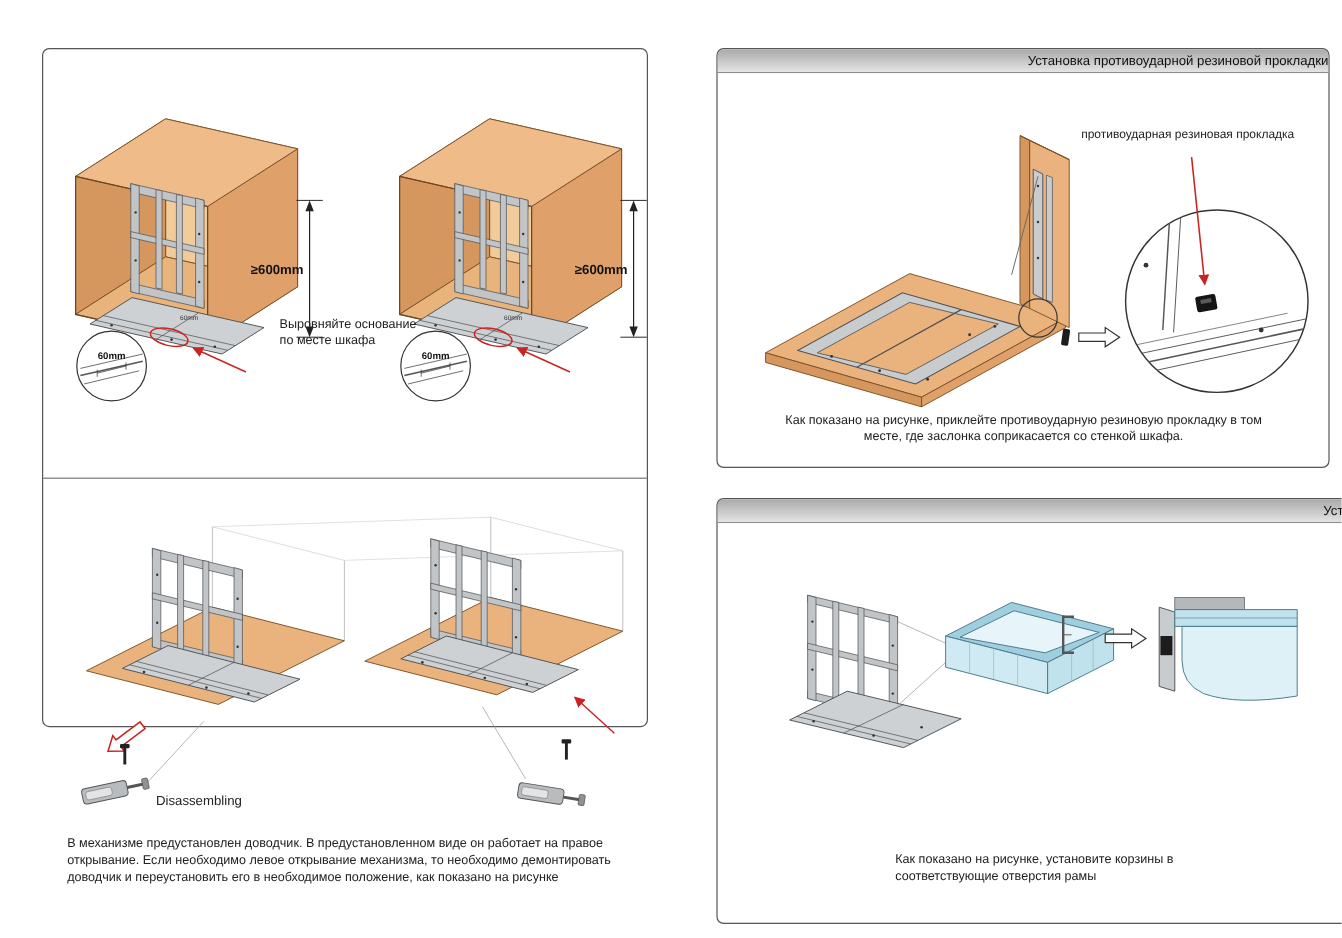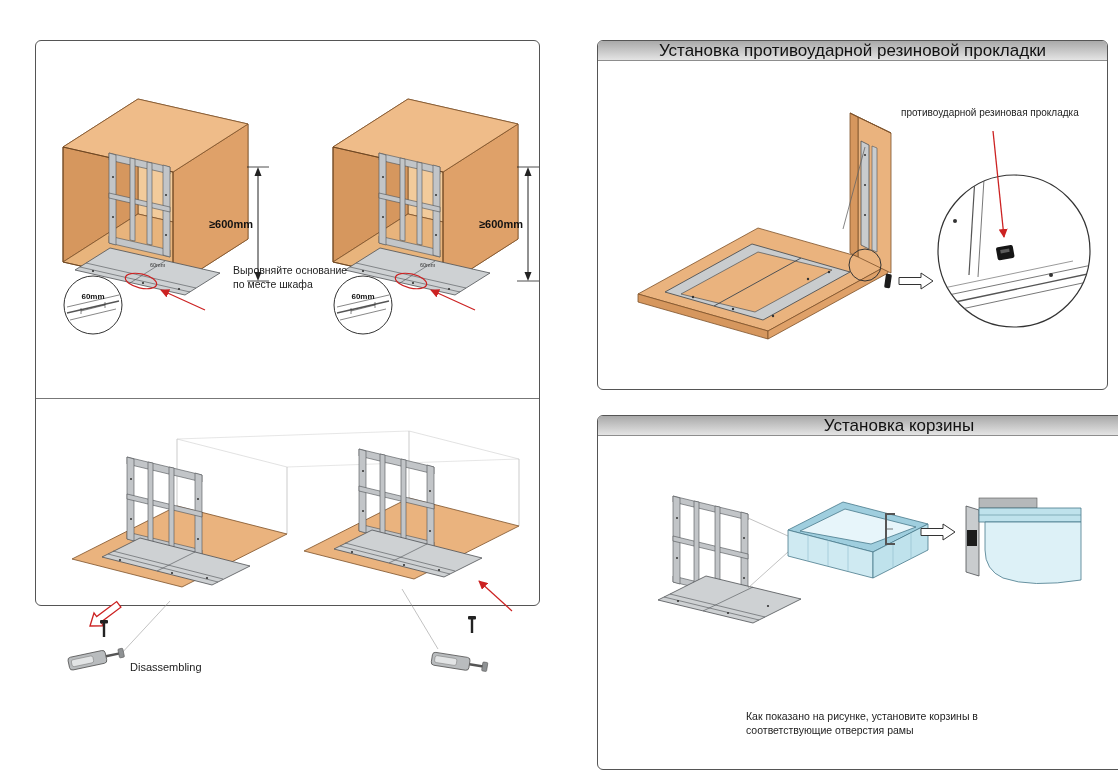--- a/index.html
+++ b/index.html
@@ -2,22 +2,22 @@
 <html><head>
 <meta charset="utf-8">
 <style>
   *{margin:0;padding:0;box-sizing:border-box}
   html,body{width:1118px;height:782px;background:#ffffff}
   body{font-family:"Liberation Sans","DejaVu Sans",sans-serif;color:#1a1a1a;position:relative}
   .page{position:absolute;inset:0;background:#fff}
   .panel{position:absolute;background:#fff;border:1px solid #555;border-radius:6px}
   .panel-header{position:absolute;left:0;right:0;top:0;height:20px;
     background:linear-gradient(#a9a9a9,#e4e4e4);border-bottom:1px solid #8d8d8d;
-    border-radius:5px 5px 0 0;display:flex;align-items:center;justify-content:center;
-    font-size:17px;color:#111}
+    border-radius:5px 5px 0 0;display:flex;align-items:center;justify-content:flex-end;
+    font-size:11px;color:#111}
   .caption{position:absolute;font-size:10.5px;line-height:1.34;color:#222}
   .caption.center{text-align:center}
   .note{position:absolute;font-size:10.5px;line-height:1.35;color:#222}
   .part-label{position:absolute;font-size:10px;white-space:nowrap;color:#222}
   .divider{position:absolute;left:0;right:0;border-top:1px solid #777}
   svg.fig{position:absolute;overflow:visible}
   svg text{font-family:"Liberation Sans","DejaVu Sans",sans-serif}
 </style>
 </head>
 <body>
@@ -159,28 +159,29 @@
         <line x1="430" y1="210" x2="430" y2="224" stroke="#222" stroke-width="2.4"></line>
         <rect x="426" y="207" width="8" height="3.5" rx="1" fill="#222"></rect>
       </g>
       <line x1="78" y1="246" x2="128" y2="192" stroke="#999" stroke-width="0.6"></line>
       <line x1="396" y1="240" x2="360" y2="180" stroke="#999" stroke-width="0.6"></line>
       <use href="#s2dmp" transform="translate(24,242) rotate(-12)"></use>
       <use href="#s2dmp" transform="translate(392,236) rotate(9)"></use>
       <text x="88" y="262" font-size="11" fill="#222">Disassembling</text>
     </svg>
 
+    <p class="caption" style="left:20px;top:655px;width:466px">В механизме предустановлен доводчик. В предустановленном виде он работает на правое открывание. Если необходимо левое открывание механизма, то необходимо демонтировать доводчик и переустановить его в необходимое положение, как показано на рисунке</p>
   </section>
 
   <section class="panel" id="panel-tr" style="left:597px;top:40px;width:511px;height:350px">
     <header class="panel-header">
       <span>Установка противоударной резиновой прокладки</span>
     </header>
 
-    <div class="part-label" style="left:303px;top:66px;width:200px">противоударной резиновая прокладка</div>
+    <div class="part-label" style="left:303px;top:66px;width:200px">противоударная резиновая прокладка</div>
 
     <svg class="fig" viewBox="0 0 500 272" style="left:5px;top:28px;width:500px;height:272px">
       <defs>
         <marker id="s3r" viewBox="0 0 10 10" refX="9" refY="5" markerWidth="9" markerHeight="9" orient="auto" markerUnits="userSpaceOnUse">
             <path d="M0,0 L10,5 L0,10 Z" fill="#cc2222"></path>
           </marker>
         <clipPath id="s3c">
             <circle cx="411" cy="182" r="76"></circle>
           </clipPath>
       </defs>
@@ -230,20 +231,21 @@
         <circle cx="352" cy="152" r="2" fill="#333"></circle>
         <circle cx="448" cy="206" r="2" fill="#333"></circle>
         <g transform="rotate(-10 403 185)">
           <rect x="394" y="177" width="17" height="13" rx="2" fill="#151515"></rect>
           <rect x="398" y="180" width="9" height="3.5" fill="#5a5a5a"></rect>
         </g>
       </g>
       <line x1="390" y1="62" x2="401" y2="168" stroke="#cc2222" stroke-width="1.3" marker-end="url(#s3r)"></line>
     </svg>
 
+    <p class="caption center" style="left:45px;top:302px;width:420px">Как показано на рисунке, приклейте противоударную резиновую прокладку в том месте, где заслонка соприкасается со стенкой шкафа.</p>
   </section>
 
   <section class="panel" id="panel-br" style="left:597px;top:415px;width:604px;height:355px">
     <header class="panel-header">
       <span>Установка корзины</span>
     </header>
 
     <svg class="fig" viewBox="0 0 500 255" style="left:5px;top:32px;width:500px;height:255px">
       <g>
         <g fill="#c2c5c8" stroke="#4e5154" stroke-width="0.6">

